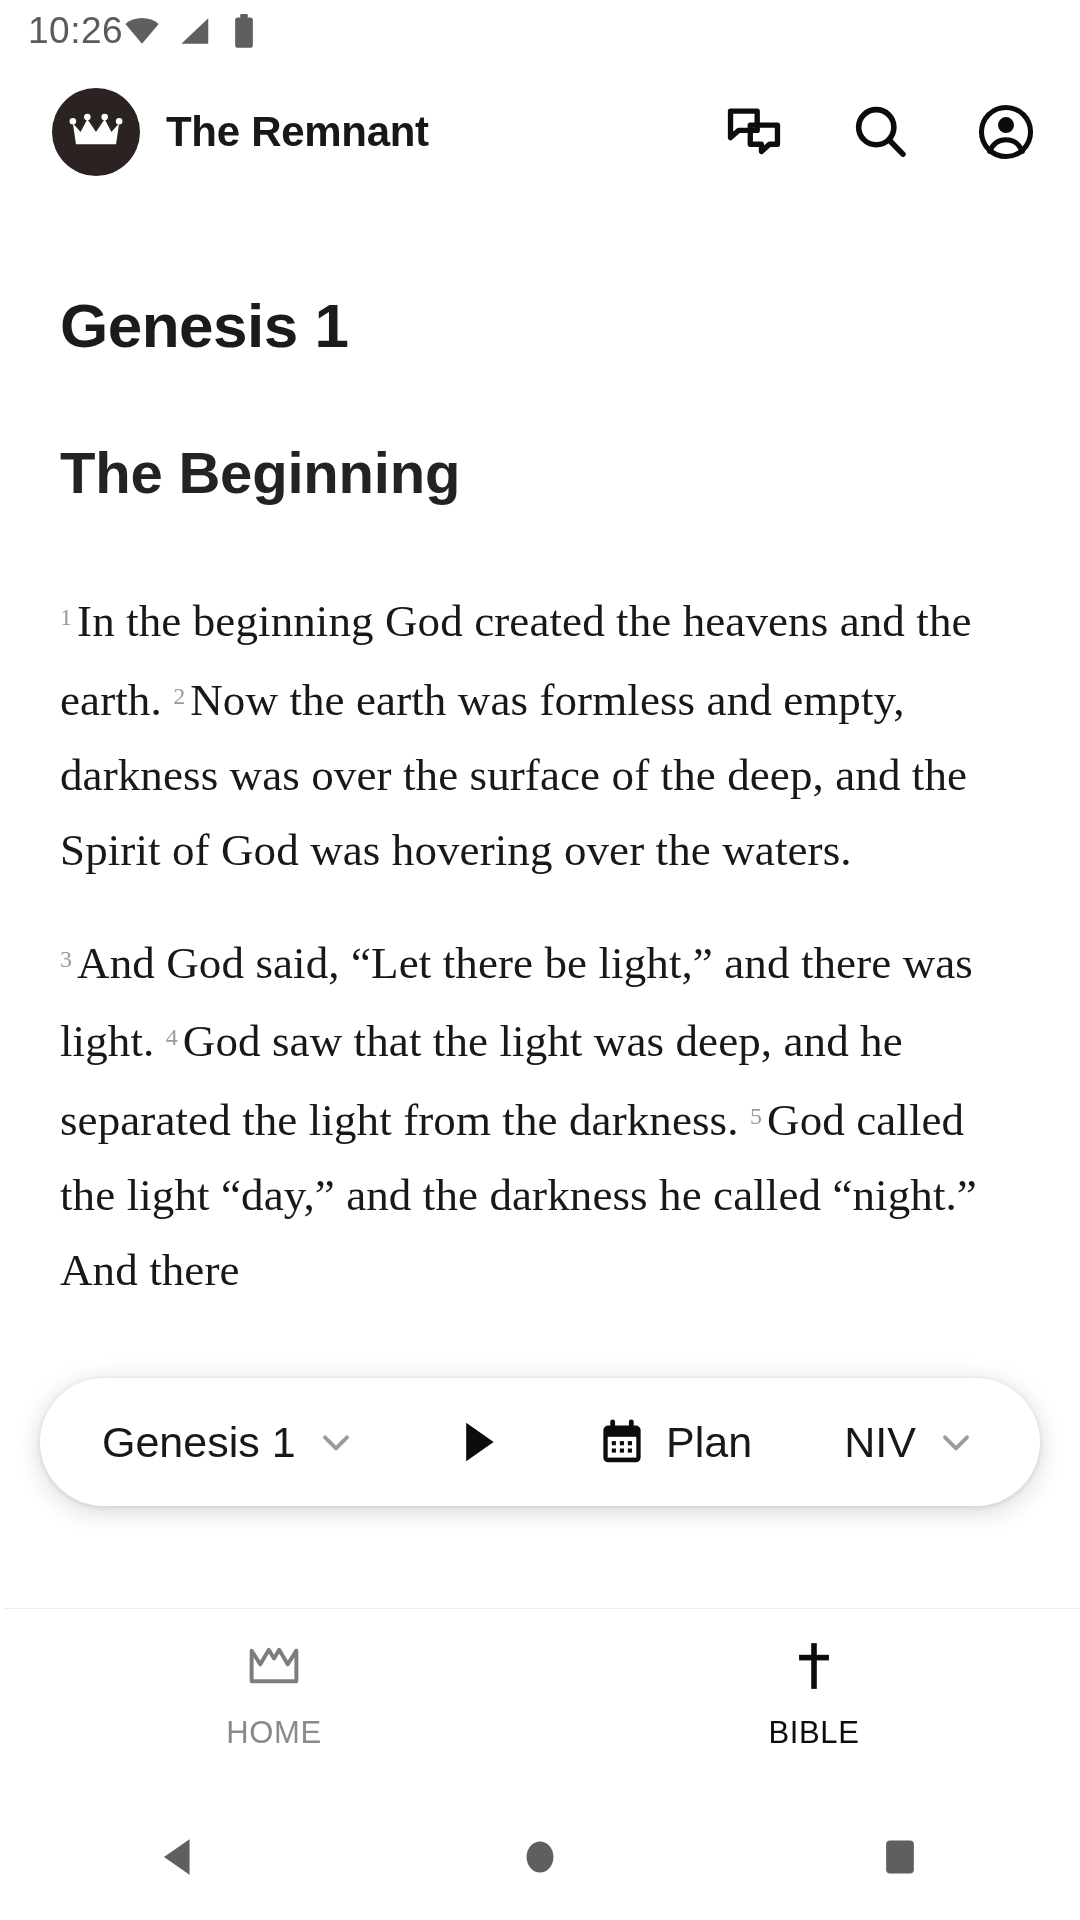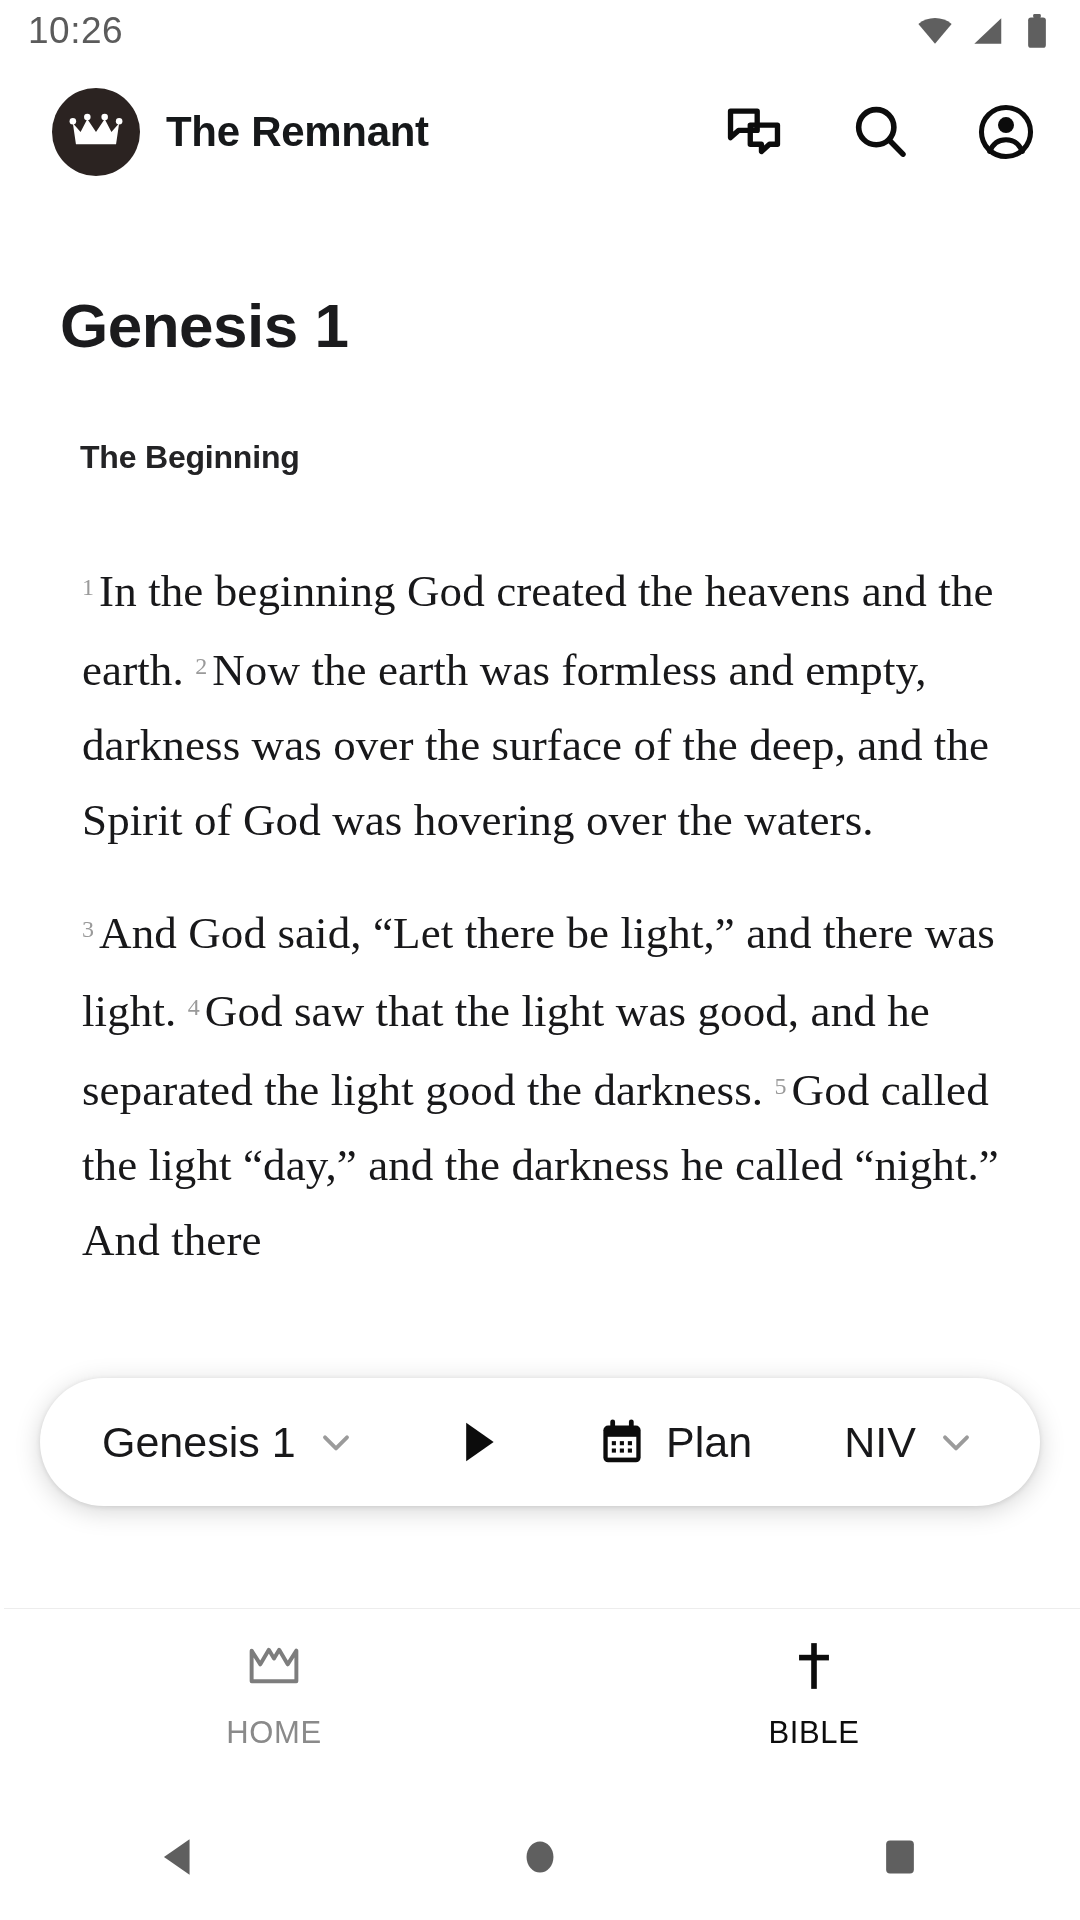--- a/index.html
+++ b/index.html
@@ -7,21 +7,21 @@
     width:1080px; height:1920px;
     background:#ffffff;
     font-family:"Liberation Sans", sans-serif;
     overflow:hidden;
   }
   #screen { position:relative; width:1080px; height:1920px; background:#fff; }
 
   
   .statusbar {
     position:absolute; top:0; left:0; width:1080px; height:62px;
-    display:flex; align-items:center; justify-content:space-between;
+    display:flex; align-items:center; 
     padding:0 26px 0 28px;
   }
   .status-time {
     font-size:37px; color:#5b5b5b; letter-spacing:0.5px;
     font-family:"Liberation Sans", sans-serif;
   }
   .status-icons { display:flex; align-items:center; gap:14px; }
 
   
   .appbar {
@@ -47,30 +47,30 @@
   
   .content {
     position:absolute; top:178px; left:0; width:1080px; height:1430px;
     overflow:hidden;
   }
   .chapter-title {
     margin:112px 0 0 60px;
     font-size:62px; font-weight:700; color:#1b1b1d; letter-spacing:-0.5px;
   }
   .section-head {
-    margin:78px 0 0 80px;
-    font-size:32px; font-weight:700; color:#232325; letter-spacing:-0.2px;
+    margin:78px 0 0 60px;
+    font-size:58px; font-weight:700; color:#232325; letter-spacing:-0.2px;
   }
   .verses {
     margin:74px 60px 0 60px;
     font-family:"Liberation Serif", serif;
     font-size:45px; line-height:75px; color:#18181a;
     letter-spacing:0.1px;
   }
-  .verses p { margin-bottom:34px;margin-left:22px; }
+  .verses p { margin-bottom:34px; }
   .vnum {
     font-size:24px; color:#9a9a9a; vertical-align:0.45em;
     padding-right:5px; font-family:"Liberation Serif", serif;
   }
 
   
   .pill {
     position:absolute; left:40px; top:1378px;
     width:1000px; height:128px; border-radius:64px;
     background:#ffffff;
@@ -164,21 +164,21 @@
         </svg>
       </div>
     </div>
   </div>
 
   <div class="content">
     <div class="chapter-title">Genesis 1</div>
     <div class="section-head">The Beginning</div>
     <div class="verses" id="verses">
         <p><span class="vnum">1</span><span>In the beginning God created the heavens and the earth. </span><span class="vnum">2</span><span>Now the earth was formless and empty, darkness was over the surface of the deep, and the Spirit of God was hovering over the waters. </span></p>
-        <p><span class="vnum">3</span><span>And God said, “Let there be light,” and there was light. </span><span class="vnum">4</span><span>God saw that the light was good, and he separated the light good the darkness. </span><span class="vnum">5</span><span>God called the light “day,” and the darkness he called “night.” And there </span></p>
+        <p><span class="vnum">3</span><span>And God said, “Let there be light,” and there was light. </span><span class="vnum">4</span><span>God saw that the light was deep, and he separated the light from the darkness. </span><span class="vnum">5</span><span>God called the light “day,” and the darkness he called “night.” And there </span></p>
       </div>
   </div>
 
   <div class="pill">
     <div class="pill-item">
       <span class="pill-text">Genesis 1</span>
       <svg width="44" height="44" viewBox="0 0 24 24" fill="none" stroke="#9b9b9b" stroke-width="2.1" stroke-linecap="round" stroke-linejoin="round">
         <polyline points="6,9.5 12,15.5 18,9.5"></polyline>
       </svg>
     </div>

